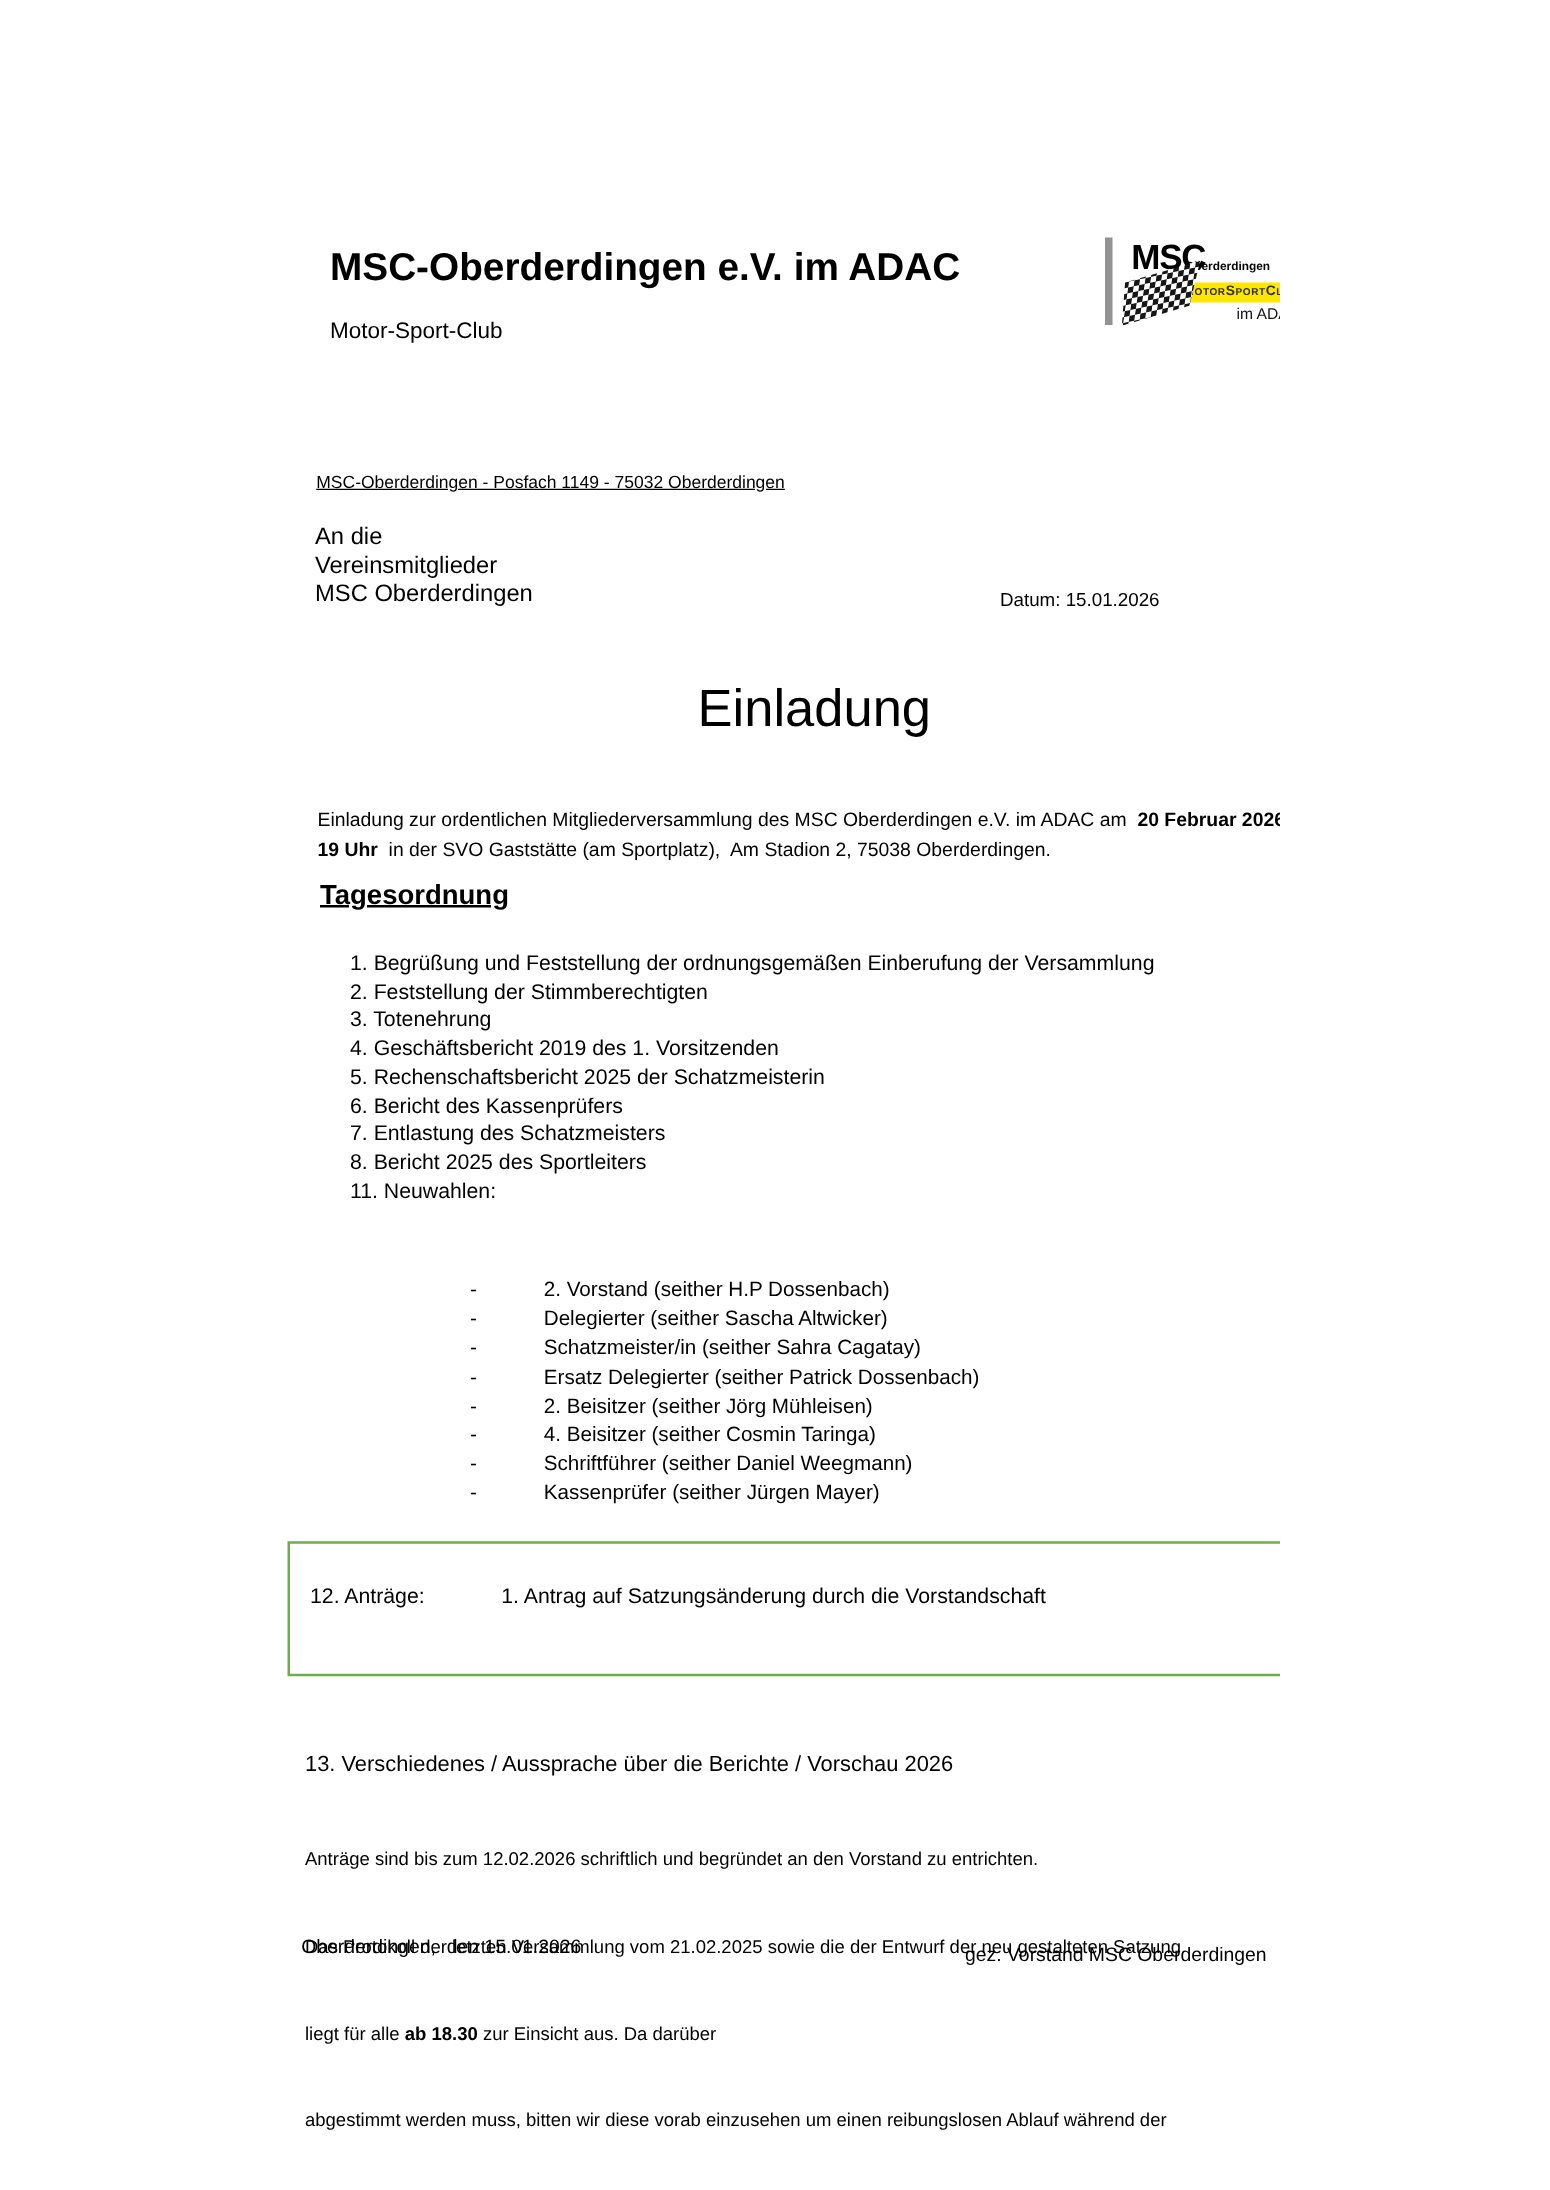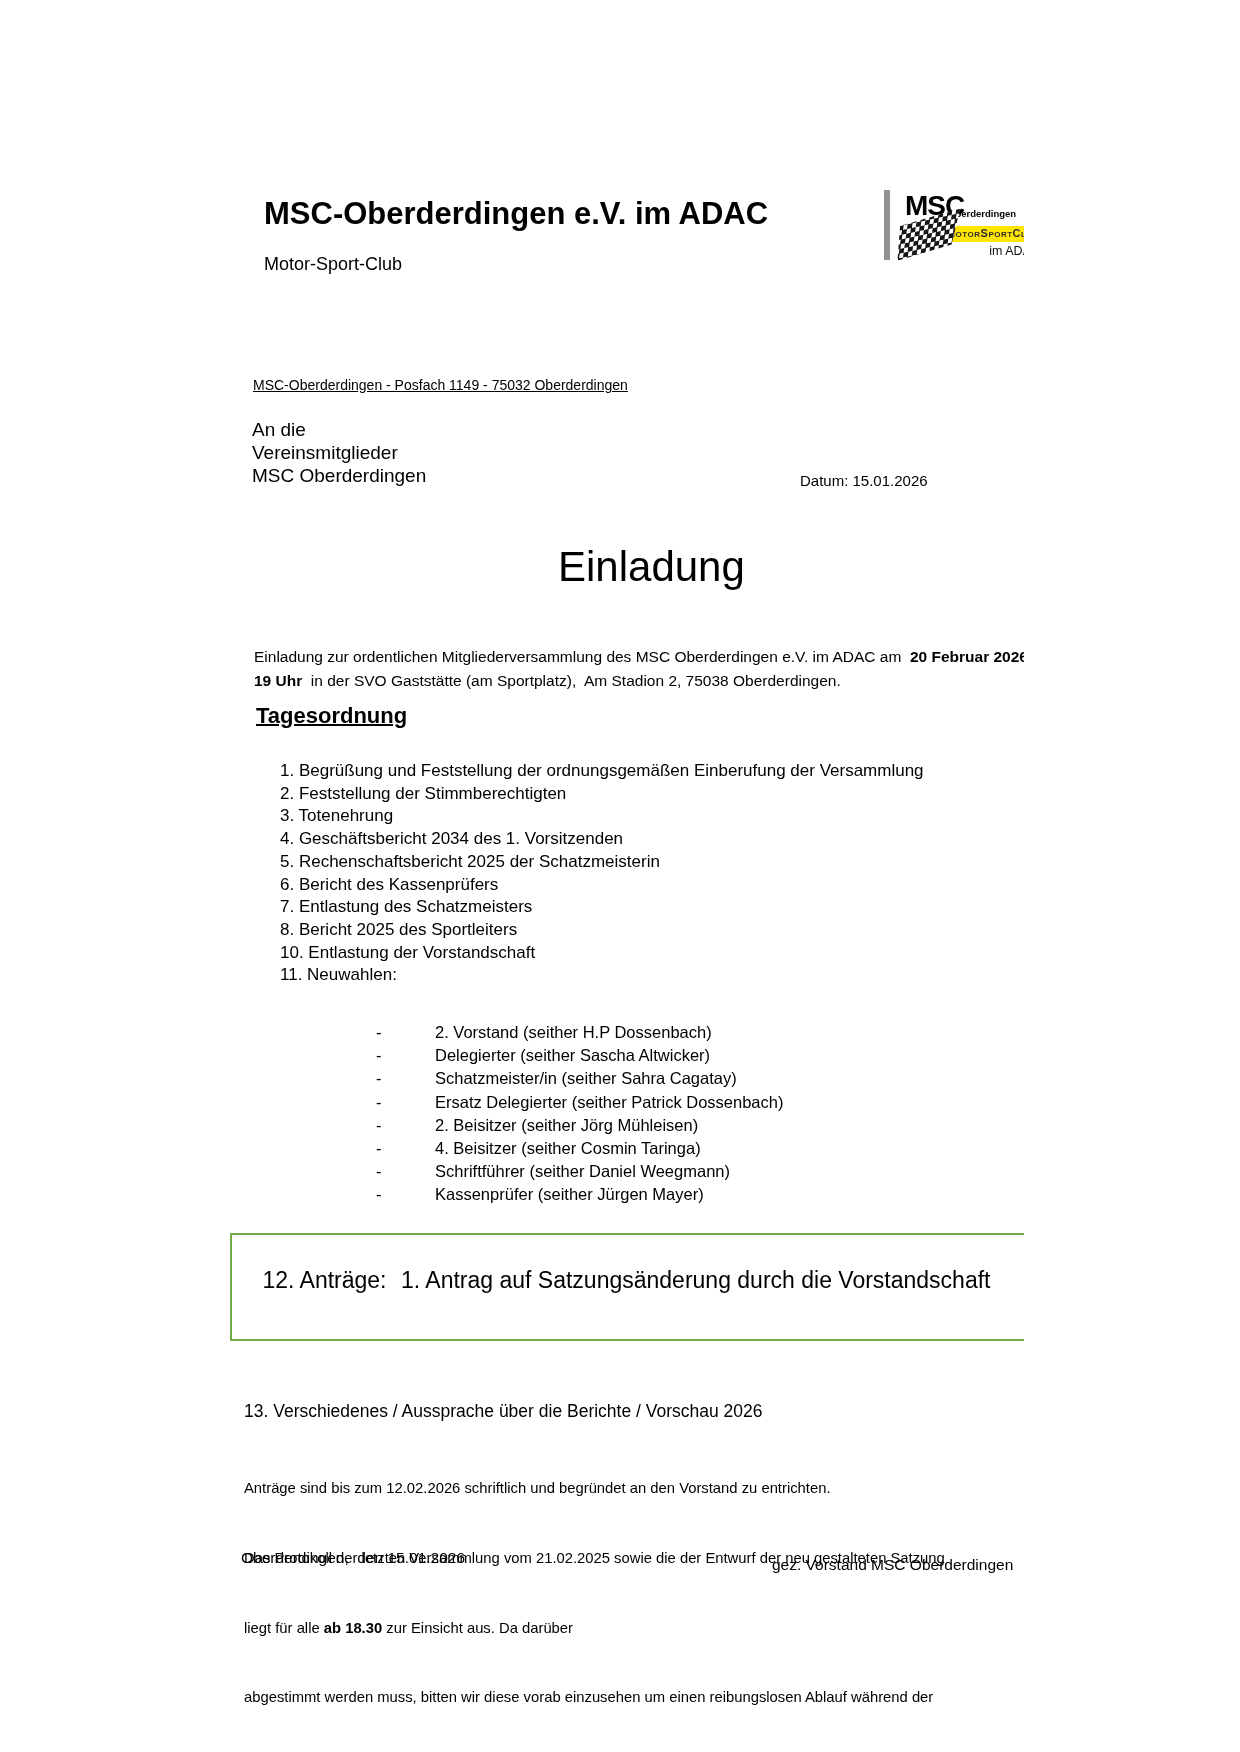--- a/index.html
+++ b/index.html
@@ -36,21 +36,21 @@
 
   .intro { left:254px; top:645px; width:815px; font-size:15.5px; line-height:24px; white-space:pre-wrap; }
 
   .agenda-h { left:256px; top:703px; font-size:22px; font-weight:bold;
               text-decoration:underline; text-decoration-thickness:2px;text-align:right; }
   .agenda   { left:256px; top:760px; font-size:17px; line-height:22.7px;margin-left:24px; }
   .subitems { left:376px; top:1021px; font-size:16.5px; line-height:23.2px; }
   .subitems .dash { display:inline-block; width:59px; }
 
   .motions-box   { left:230px; top:1233px; width:825px; height:108px; border:2px solid #70ad47; background:#fff; }
-  .motions-inner { position:absolute; left:16px; top:32px; font-size:23px; white-space:pre;text-align:center; }
+  .motions-inner { position:absolute; left:16px; top:32px; font-size:17px; white-space:pre; }
   .motions-inner .label { display:inline-block; width:153px; }
 
   .misc-h { left:244px; top:1401px; font-size:17.5px; }
   .notes  { left:244px; top:1431px; font-size:14.8px; line-height:23.2px; white-space:pre-wrap; }
 
   .footer-left  { left:241px; top:1549px; font-size:15.5px; white-space:pre; }
   .footer-right { left:772px; top:1556px; font-size:15.5px; }
 </style>
 </head>
 <body>
@@ -84,26 +84,25 @@
   <div class="abs main-title">Einladung</div>
 
   <div class="abs intro"><span>Einladung zur ordentlichen Mitgliederversammlung des MSC Oberderdingen e.V. im ADAC am  </span><span class="b">20 Februar 2026</span><span> um </span><span class="b">19 Uhr</span><span>  in der SVO Gaststätte (am Sportplatz),  Am Stadion 2, 75038 Oberderdingen.</span></div>
 
   <div class="abs agenda-h">Tagesordnung</div>
 
   <div class="abs agenda">
     <div>1. Begrüßung und Feststellung der ordnungsgemäßen Einberufung der Versammlung</div>
     <div>2. Feststellung der Stimmberechtigten</div>
     <div>3. Totenehrung</div>
-    <div>4. Geschäftsbericht 2034 des 1. Vorsitzenden</div>
+    <div>4. Geschäftsbericht 2019 des 1. Vorsitzenden</div>
     <div>5. Rechenschaftsbericht 2025 der Schatzmeisterin</div>
     <div>6. Bericht des Kassenprüfers</div>
     <div>7. Entlastung des Schatzmeisters</div>
     <div>8. Bericht 2025 des Sportleiters</div>
-    <div>10. Entlastung der Vorstandschaft</div>
     <div>11. Neuwahlen:</div>
   </div>
 
   <div class="abs subitems">
     <div><span class="dash">-</span><span>2. Vorstand (seither H.P Dossenbach)</span></div>
     <div><span class="dash">-</span><span>Delegierter (seither Sascha Altwicker)</span></div>
     <div><span class="dash">-</span><span>Schatzmeister/in (seither Sahra Cagatay)</span></div>
     <div><span class="dash">-</span><span>Ersatz Delegierter (seither Patrick Dossenbach)</span></div>
     <div><span class="dash">-</span><span>2. Beisitzer (seither Jörg Mühleisen)</span></div>
     <div><span class="dash">-</span><span>4. Beisitzer (seither Cosmin Taringa)</span></div>

